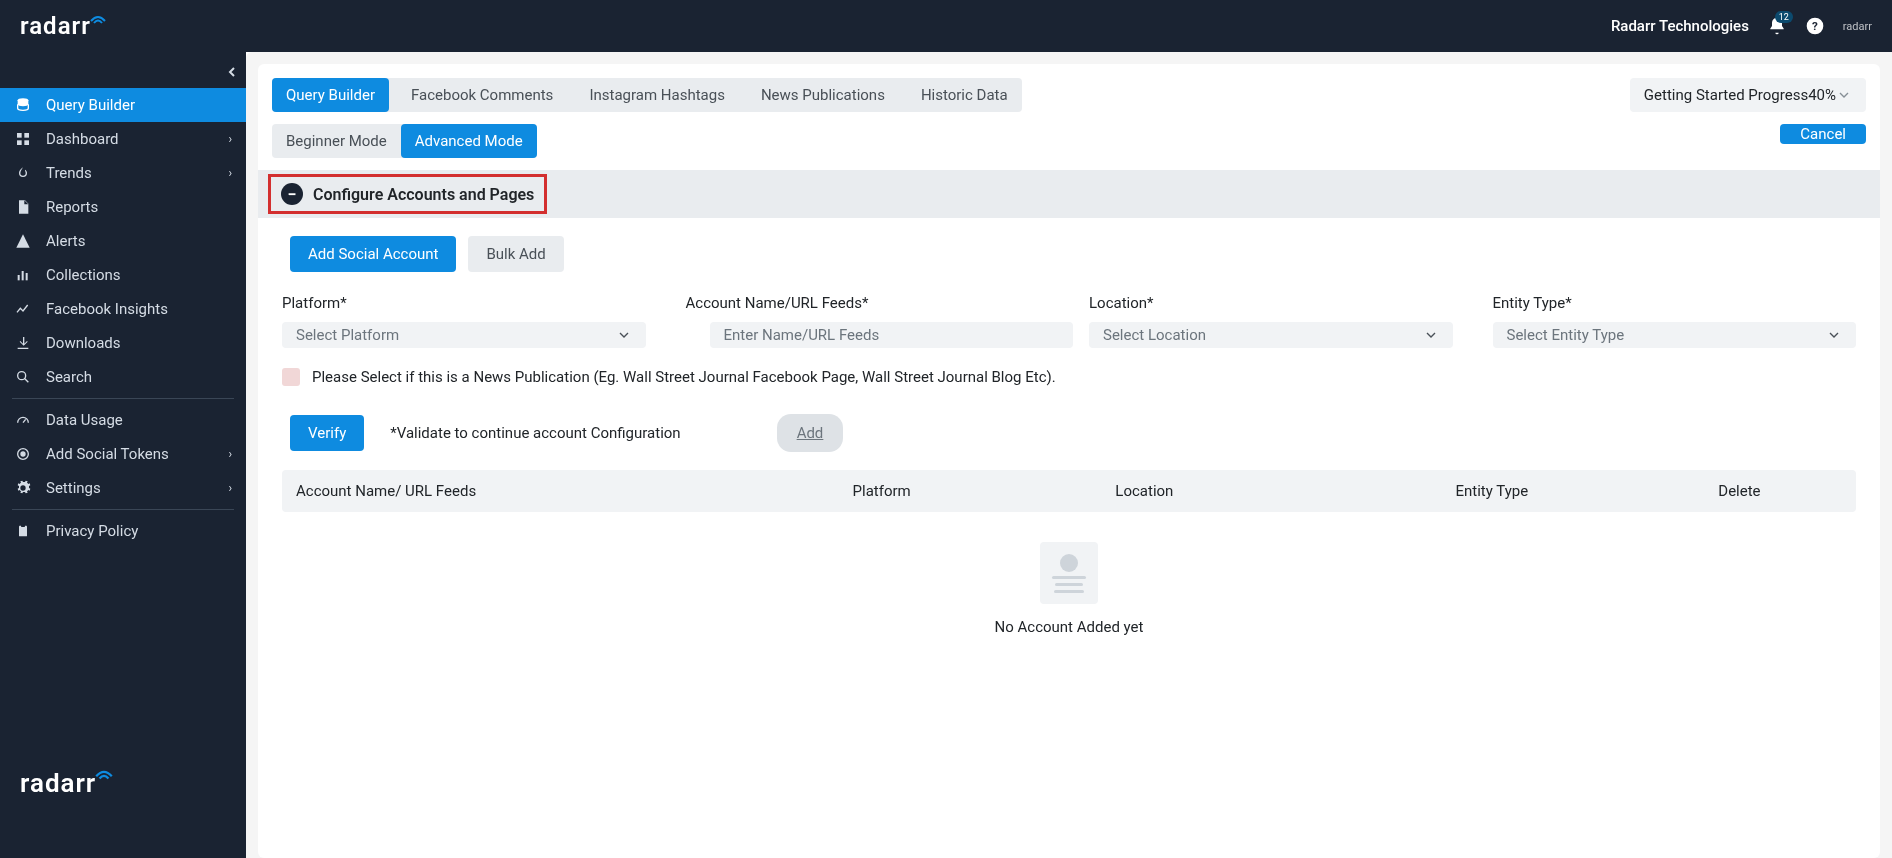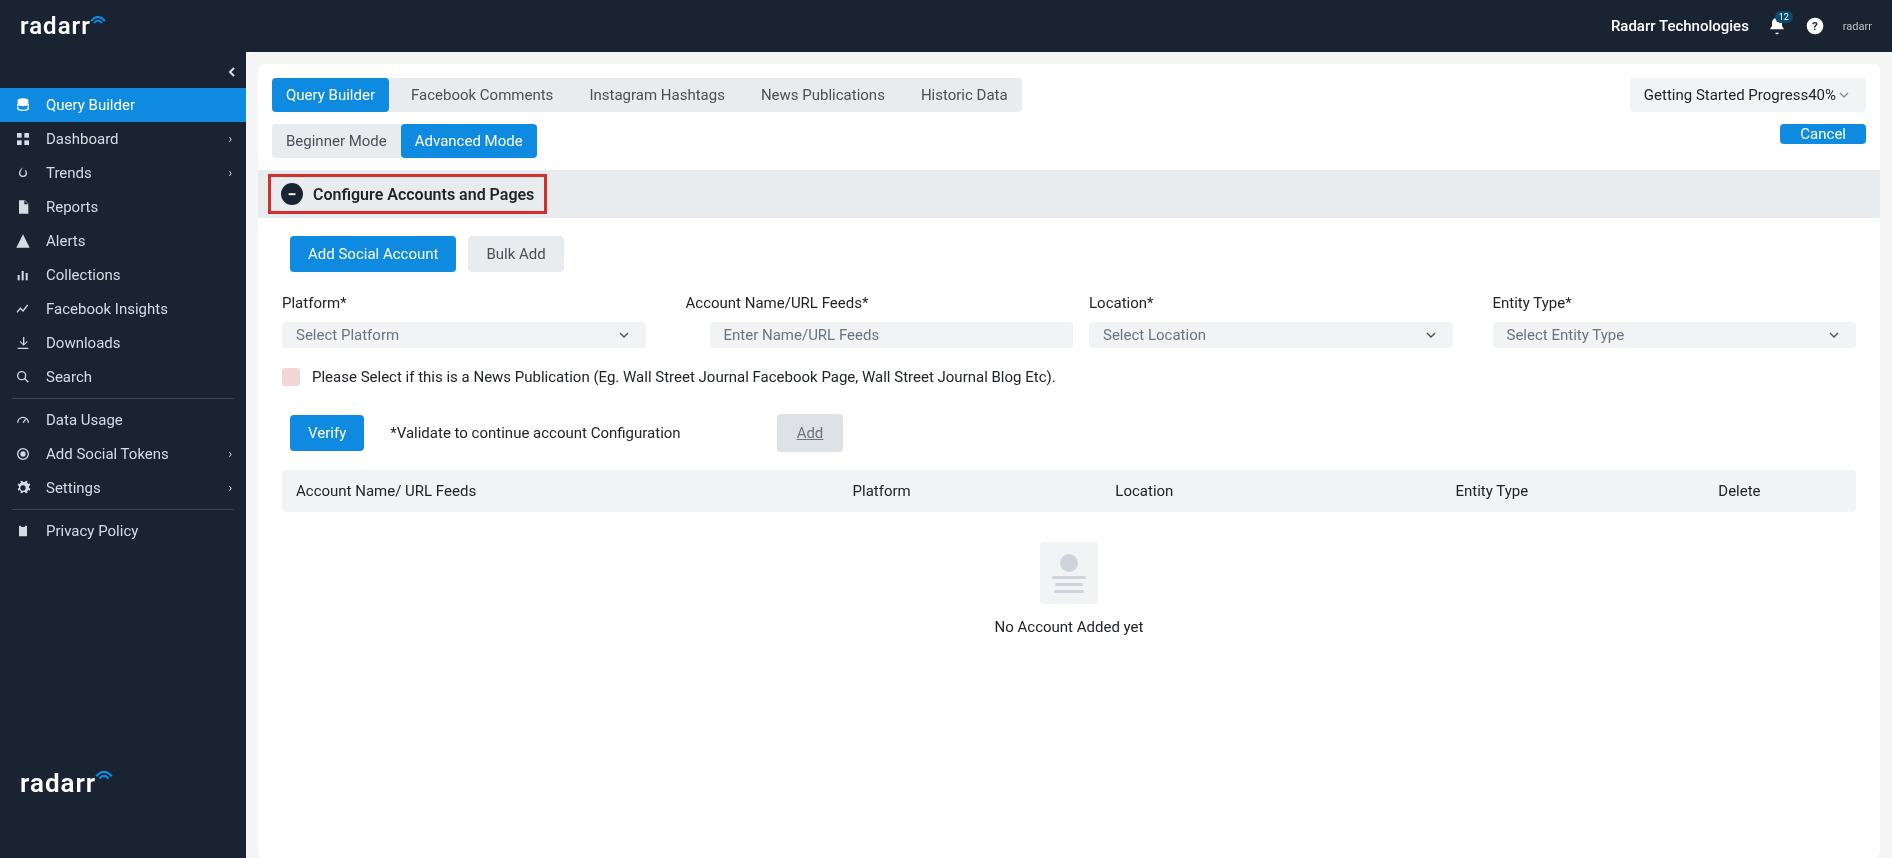--- a/index.html
+++ b/index.html
@@ -145,21 +145,21 @@
     }
     .form-input { cursor: text; margin-left: 24px; }
     .form-input::placeholder { color: #6c757d; }
     
     .checkbox-row { display: flex; align-items: center; gap: 12px; margin-bottom: 28px; }
     .checkbox { width: 18px; height: 18px; background: #f1d7d7; border-radius: 3px; cursor: pointer; }
     .checkbox-label { font-size: 15px; color: #212529; }
     
     .verify-row { display: flex; align-items: center; gap: 26px; margin-bottom: 18px; }
     .verify-note { font-size: 15px; color: #212529; }
-    .add-btn { background: #dee2e6; color: #6c757d; border: none; padding: 10px 20px; border-radius: 4px; font-size: 15px; margin-left: 70px; text-decoration: underline; }
+    .add-btn { background: #dee2e6; color: #6c757d; border: none; padding: 10px 20px; border-radius: 14px; font-size: 15px; margin-left: 70px; text-decoration: underline; }
     
     .table-header {
       background: #f1f3f5;
       display: flex;
       padding: 12px 14px;
       border-radius: 4px;
       font-size: 15px;
       color: #212529;
     }
     .th-name { flex: 0 0 36%; }

